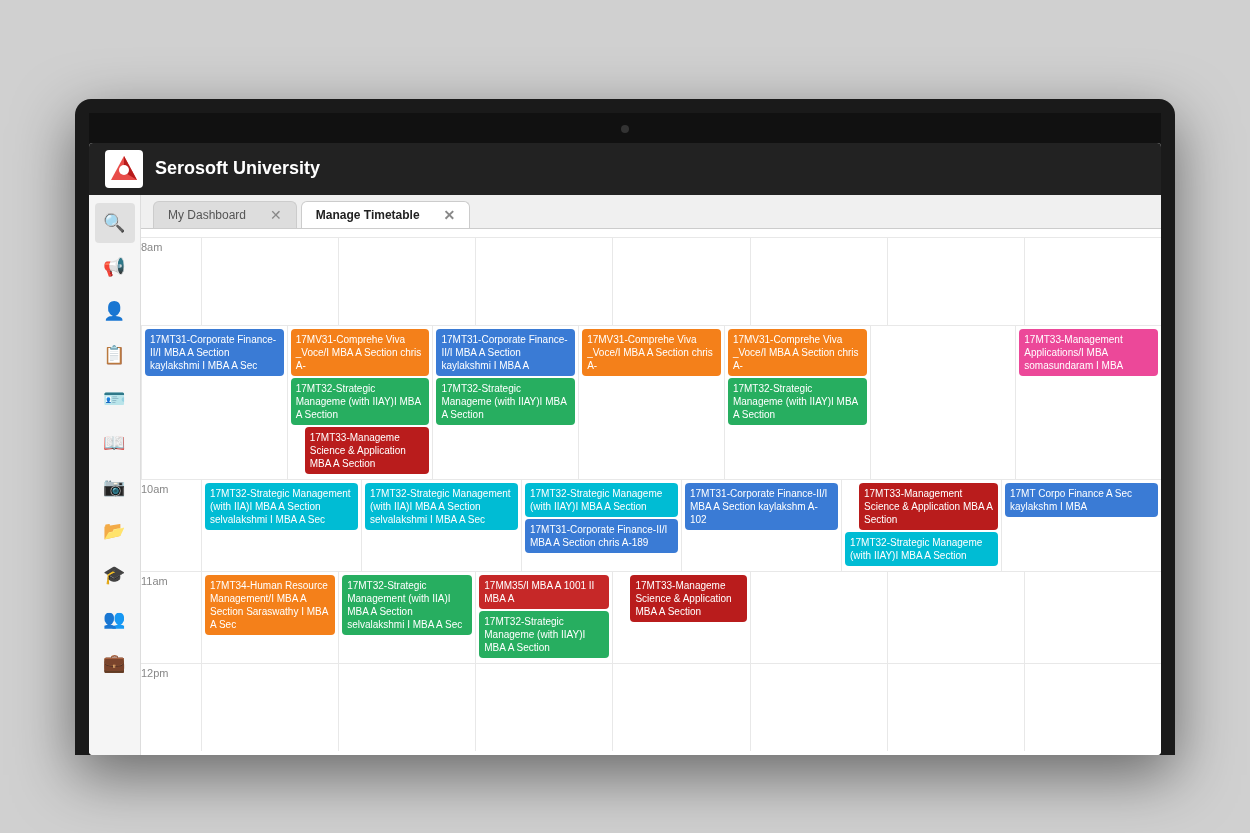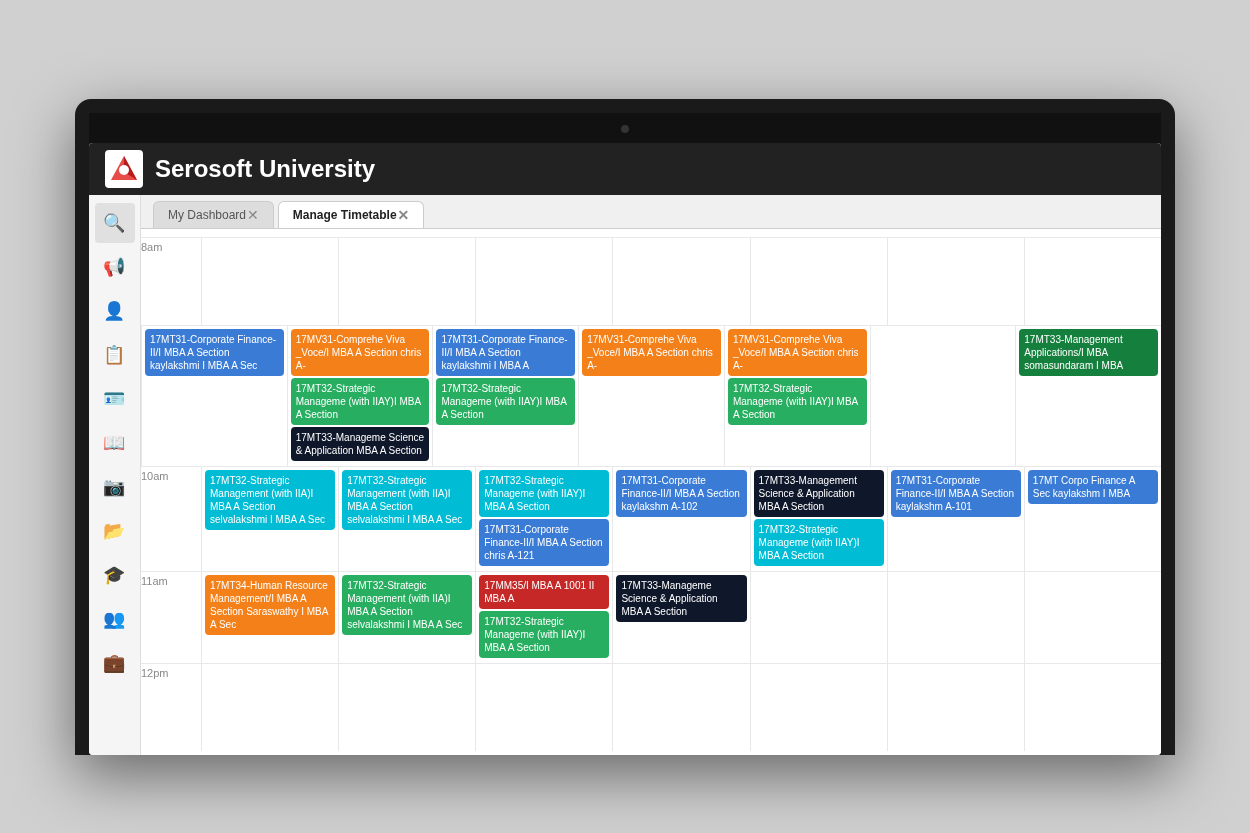--- a/index.html
+++ b/index.html
@@ -52,21 +52,21 @@
     .app-logo {
       width: 38px; height: 38px;
       background: #fff;
       border-radius: 4px;
       display: flex; align-items: center; justify-content: center;
       margin-right: 12px;
       overflow: hidden;
     }
     .logo-svg { width: 34px; height: 34px; }
     .app-title {
-      font-size: 24px;
+      font-size: 18px;
       font-weight: 600;
       color: #fff;
     }
 
     
     .app-body {
       display: flex;
       height: 560px;
     }
 
@@ -101,21 +101,21 @@
       gap: 4px;
     }
     .tab {
       padding: 6px 14px;
       background: #ddd;
       border-radius: 6px 6px 0 0;
       font-size: 12px;
       color: #555;
       display: flex;
       align-items: center;
-      gap: 1px;
+      gap: 24px;
       cursor: pointer;
       border: 1px solid #ccc;
       border-bottom: none;
     }
     .tab.active {
       background: #fff;
       color: #222;
       font-weight: 700;
     }
     .tab-close {
@@ -195,23 +195,23 @@
       line-height: 1.3;
       color: #fff;
       font-weight: 500;
       margin-bottom: 2px;
       overflow: hidden;
       cursor: pointer;
     }
     .event.blue { background: #3a7bd5; }
     .event.orange { background: #f4801a; }
     .event.green { background: #27ae60; }
-    .event.pink { background: #0f172a; }
+    .event.pink { background: #b91c1c; margin-left: 14px; }
     .event.teal { background: #00bcd4; }
-    .event.purple { background: #15803d; }
+    .event.purple { background: #ec4899; }
     .event.dark-red { background: #c62828; }
 
     
     .content-area {
       flex: 1;
       overflow: hidden;
       display: flex;
       flex-direction: column;
     }
   </style>
@@ -309,31 +309,28 @@
             <div class="tt-row">
               <div class="tt-time-label">10am</div>
               <div class="tt-cell">
                 <div class="event teal">17MT32-Strategic Management (with IIA)I MBA A Section selvalakshmi I MBA A Sec</div>
               </div>
               <div class="tt-cell">
                 <div class="event teal">17MT32-Strategic Management (with IIA)I MBA A Section selvalakshmi I MBA A Sec</div>
               </div>
               <div class="tt-cell">
                 <div class="event teal">17MT32-Strategic Manageme (with IIAY)I MBA A Section</div>
-                <div class="event blue">17MT31-Corporate Finance-II/I MBA A Section chris A-121</div>
+                <div class="event blue">17MT31-Corporate Finance-II/I MBA A Section chris A-189</div>
               </div>
               <div class="tt-cell">
                 <div class="event blue">17MT31-Corporate Finance-II/I MBA A Section kaylakshm A-102</div>
               </div>
               <div class="tt-cell">
                 <div class="event pink">17MT33-Management Science &amp; Application MBA A Section</div>
                 <div class="event teal">17MT32-Strategic Manageme (with IIAY)I MBA A Section</div>
-              </div>
-              <div class="tt-cell">
-                <div class="event blue">17MT31-Corporate Finance-II/I MBA A Section kaylakshm A-101</div>
               </div>
               <div class="tt-cell">
                 <div class="event blue">17MT Corpo Finance A Sec kaylakshm I MBA</div>
               </div>
             </div>
 
             <div class="tt-row">
               <div class="tt-time-label">11am</div>
               <div class="tt-cell">
                 <div class="event orange">17MT34-Human Resource Management/I MBA A Section Saraswathy I MBA A Sec</div>

